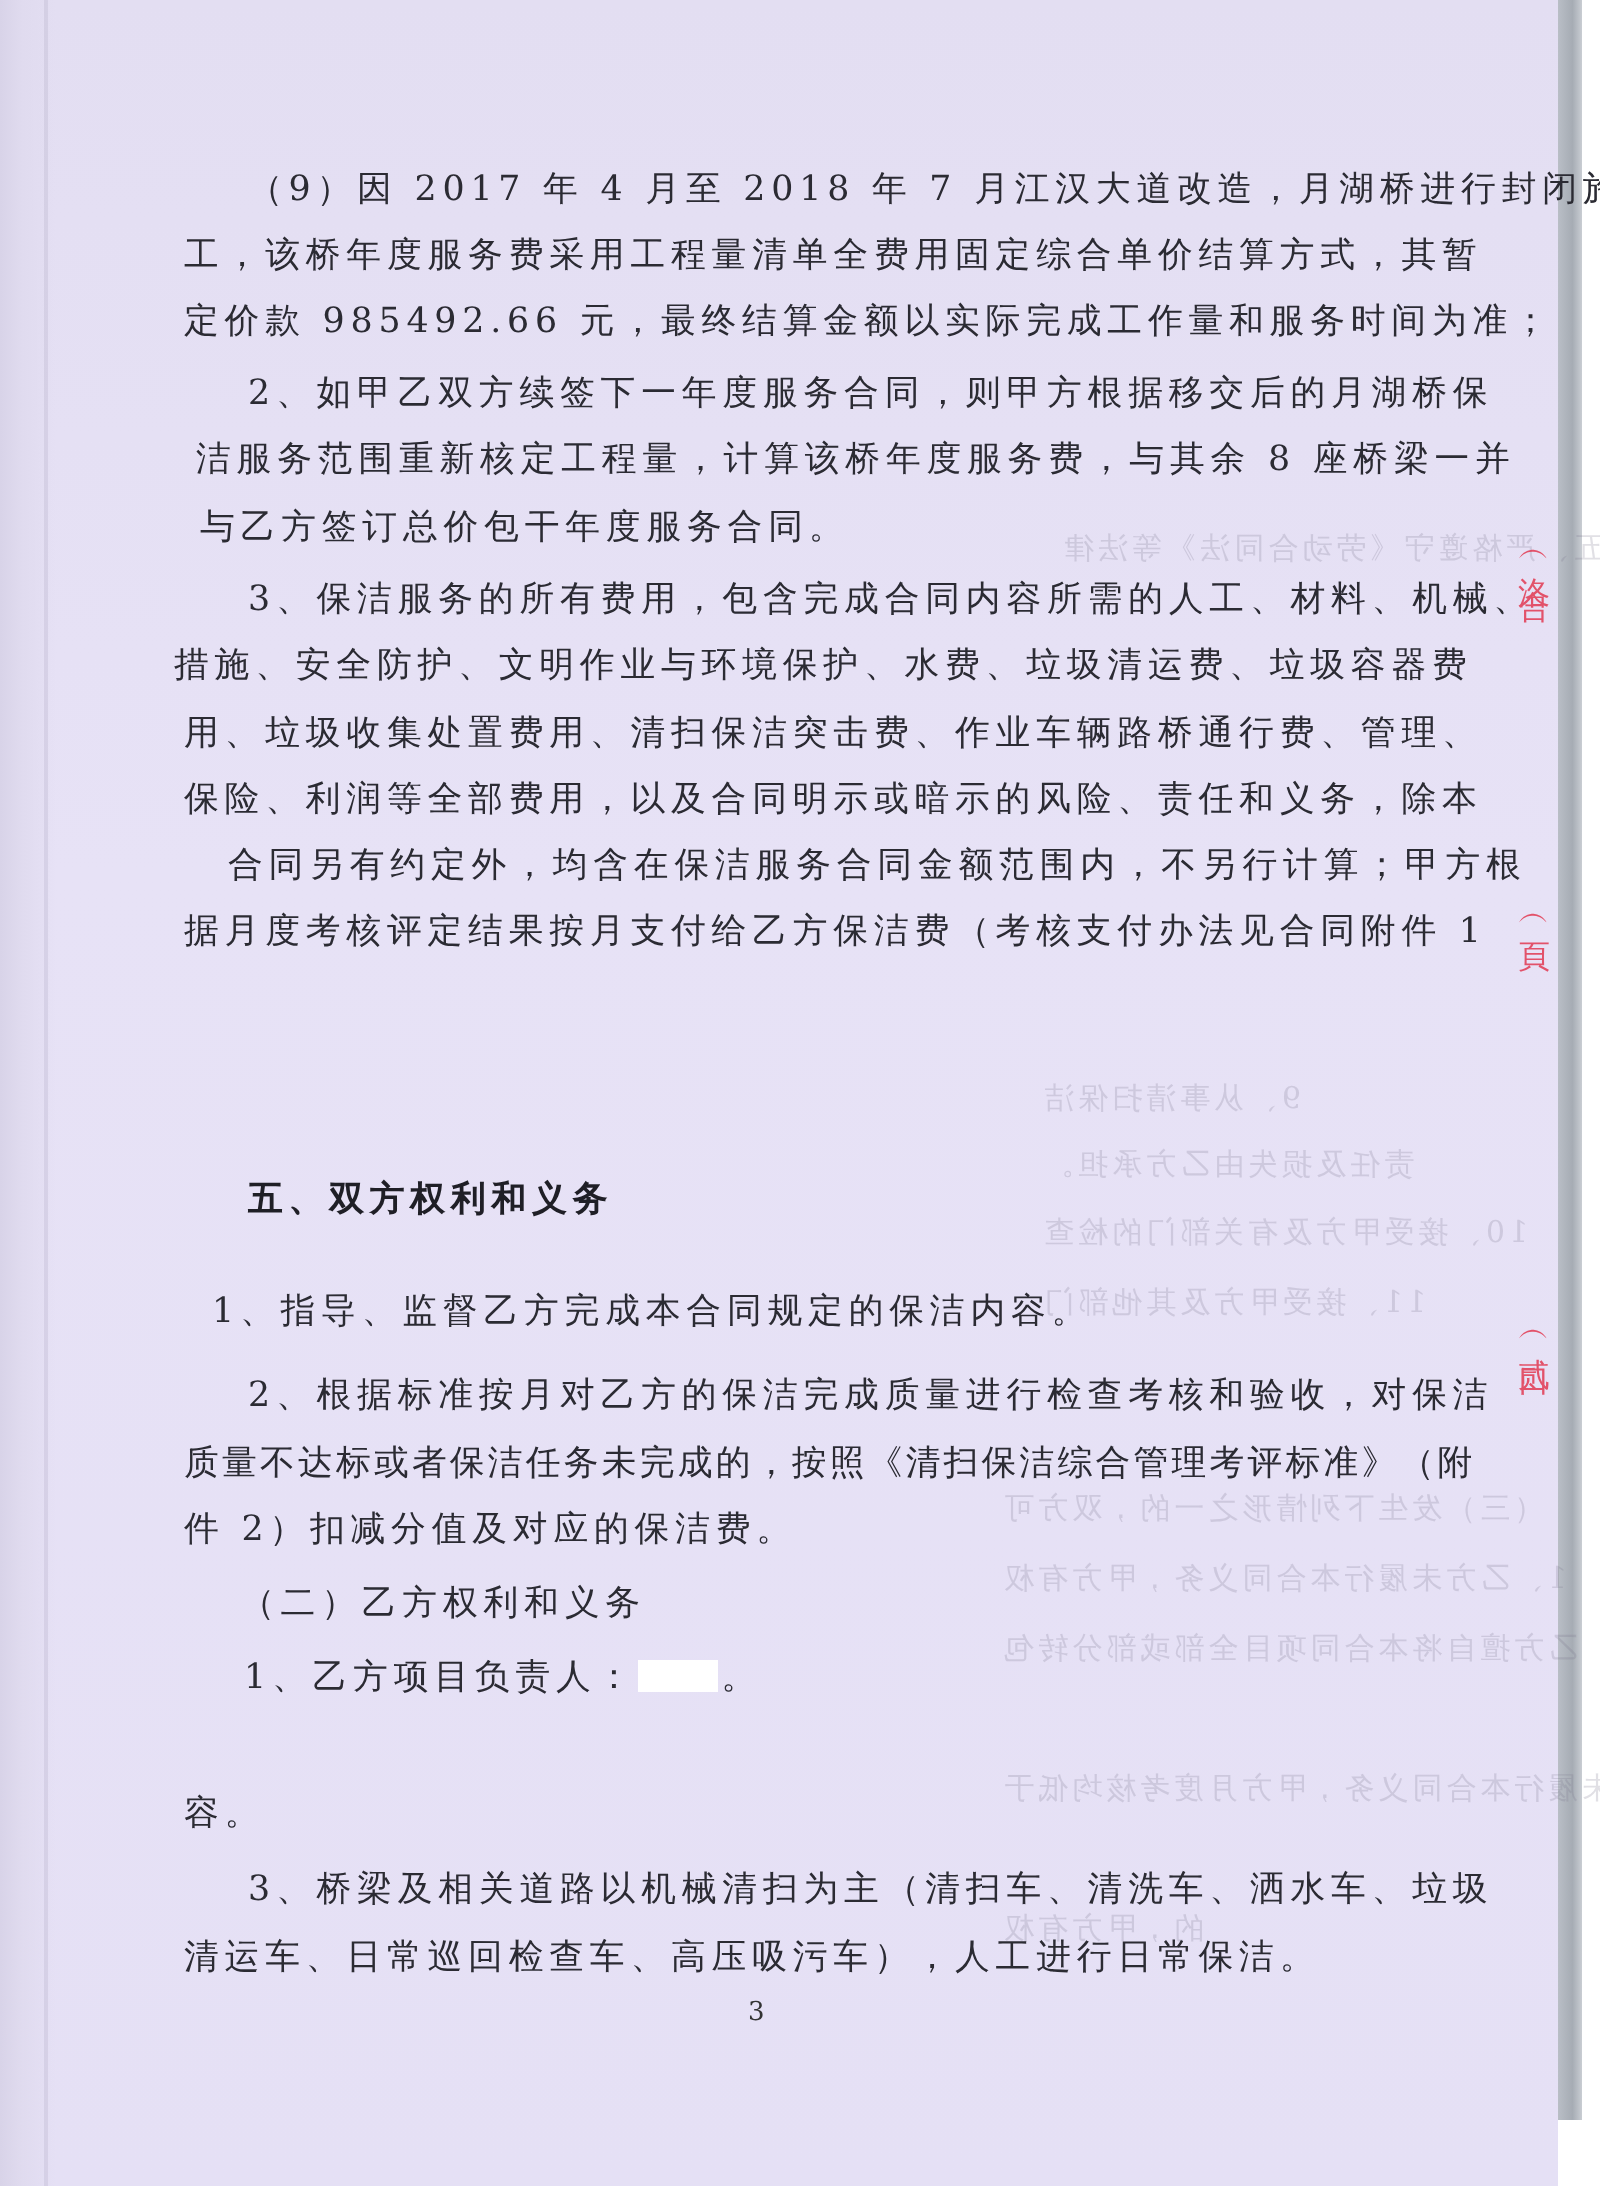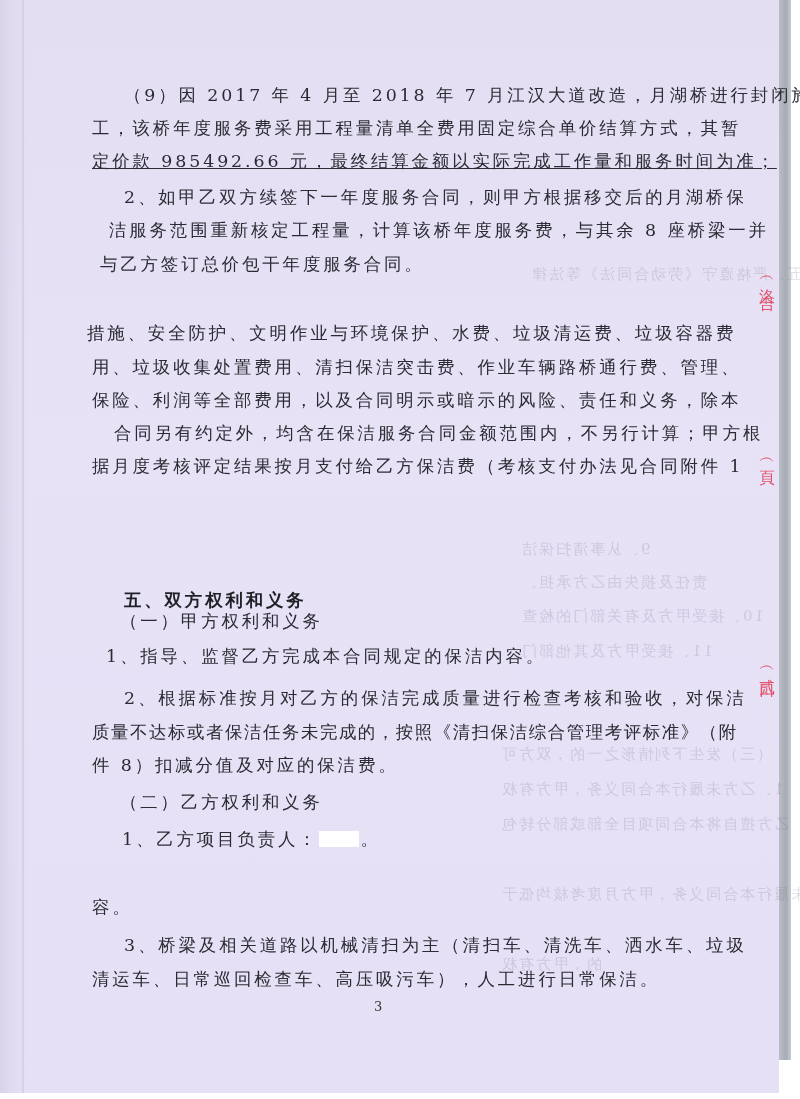--- a/index.html
+++ b/index.html
@@ -60,37 +60,37 @@
   <div class="ghost" style="left:520px;top:607px;">10、接受甲方及有关部门的检查</div>
   <div class="ghost" style="left:520px;top:642px;">11、接受甲方及其他部门</div>
   <div class="ghost" style="left:500px;top:745px;">（三）发生下列情形之一的，双方可</div>
   <div class="ghost" style="left:500px;top:780px;">1、乙方未履行本合同义务，甲方有权</div>
   <div class="ghost" style="left:500px;top:815px;">2、乙方擅自将本合同项目全部或部分转包</div>
   <div class="ghost" style="left:500px;top:885px;">3、因乙方未履行本合同义务，甲方月度考核均低于</div>
   <div class="ghost" style="left:500px;top:955px;">的，甲方有权</div>
 
   <div class="line" style="left:124px;top:85px;">（9）因 2017 年 4 月至 2018 年 7 月江汉大道改造，月湖桥进行封闭施</div>
   <div class="line" style="left:92px;top:118px;">工，该桥年度服务费采用工程量清单全费用固定综合单价结算方式，其暂</div>
-  <div class="line" style="left:92px;top:151px;text-decoration:underline;">定价款 985492.66 元，最终结算金额以实际完成工作量和服务时间为准；</div>
+  <div class="line" style="left:92px;top:151px;">定价款 985492.66 元，最终结算金额以实际完成工作量和服务时间为准；</div>
   <div class="line" style="left:124px;top:187px;">2、如甲乙双方续签下一年度服务合同，则甲方根据移交后的月湖桥保</div>
-  <div class="line" style="left:109px;top:220px;">洁服务范围重新核定工程量，计算该桥年度服务费，与其余 8 座桥梁一并</div>
+  <div class="line" style="left:98px;top:220px;">洁服务范围重新核定工程量，计算该桥年度服务费，与其余 8 座桥梁一并</div>
   <div class="line" style="left:100px;top:254px;">与乙方签订总价包干年度服务合同。</div>
+  <div class="line" style="left:124px;top:290px;">3、保洁服务的所有费用，包含完成合同内容所需的人工、材料、机械、</div>
   <div class="line" style="left:87px;top:323px;">措施、安全防护、文明作业与环境保护、水费、垃圾清运费、垃圾容器费</div>
   <div class="line" style="left:92px;top:357px;">用、垃圾收集处置费用、清扫保洁突击费、作业车辆路桥通行费、管理、</div>
   <div class="line" style="left:92px;top:390px;">保险、利润等全部费用，以及合同明示或暗示的风险、责任和义务，除本</div>
   <div class="line" style="left:92px;top:423px;margin-left:22px;">合同另有约定外，均含在保洁服务合同金额范围内，不另行计算；甲方根</div>
   <div class="line" style="left:92px;top:456px;">据月度考核评定结果按月支付给乙方保洁费（考核支付办法见合同附件 1</div>
 
   <div class="line bold" style="left:124px;top:590px;">五、双方权利和义务</div>
-  <div class="line" style="left:120px;top:611px;">（一）甲方权利和义务</div>
 
   <div class="line" style="left:106px;top:646px;text-align:right;">1、指导、监督乙方完成本合同规定的保洁内容。</div>
   <div class="line" style="left:124px;top:688px;">2、根据标准按月对乙方的保洁完成质量进行检查考核和验收，对保洁</div>
   <div class="line" style="left:92px;top:722px;letter-spacing:1.6px;">质量不达标或者保洁任务未完成的，按照《清扫保洁综合管理考评标准》（附</div>
-  <div class="line" style="left:92px;top:755px;">件 8）扣减分值及对应的保洁费。</div>
+  <div class="line" style="left:92px;top:755px;">件 2）扣减分值及对应的保洁费。</div>
 
   <div class="line" style="left:120px;top:792px;">（二）乙方权利和义务</div>
 
   <div class="line" style="left:122px;top:829px;">
     <span>1、乙方项目负责人：</span><span class="redact"></span><span>。</span>
   </div>
   <div class="line" style="left:92px;top:897px;">容。</div>
   <div class="line" style="left:124px;top:935px;">3、桥梁及相关道路以机械清扫为主（清扫车、清洗车、洒水车、垃圾</div>
   <div class="line" style="left:92px;top:969px;">清运车、日常巡回检查车、高压吸污车），人工进行日常保洁。</div>
 

